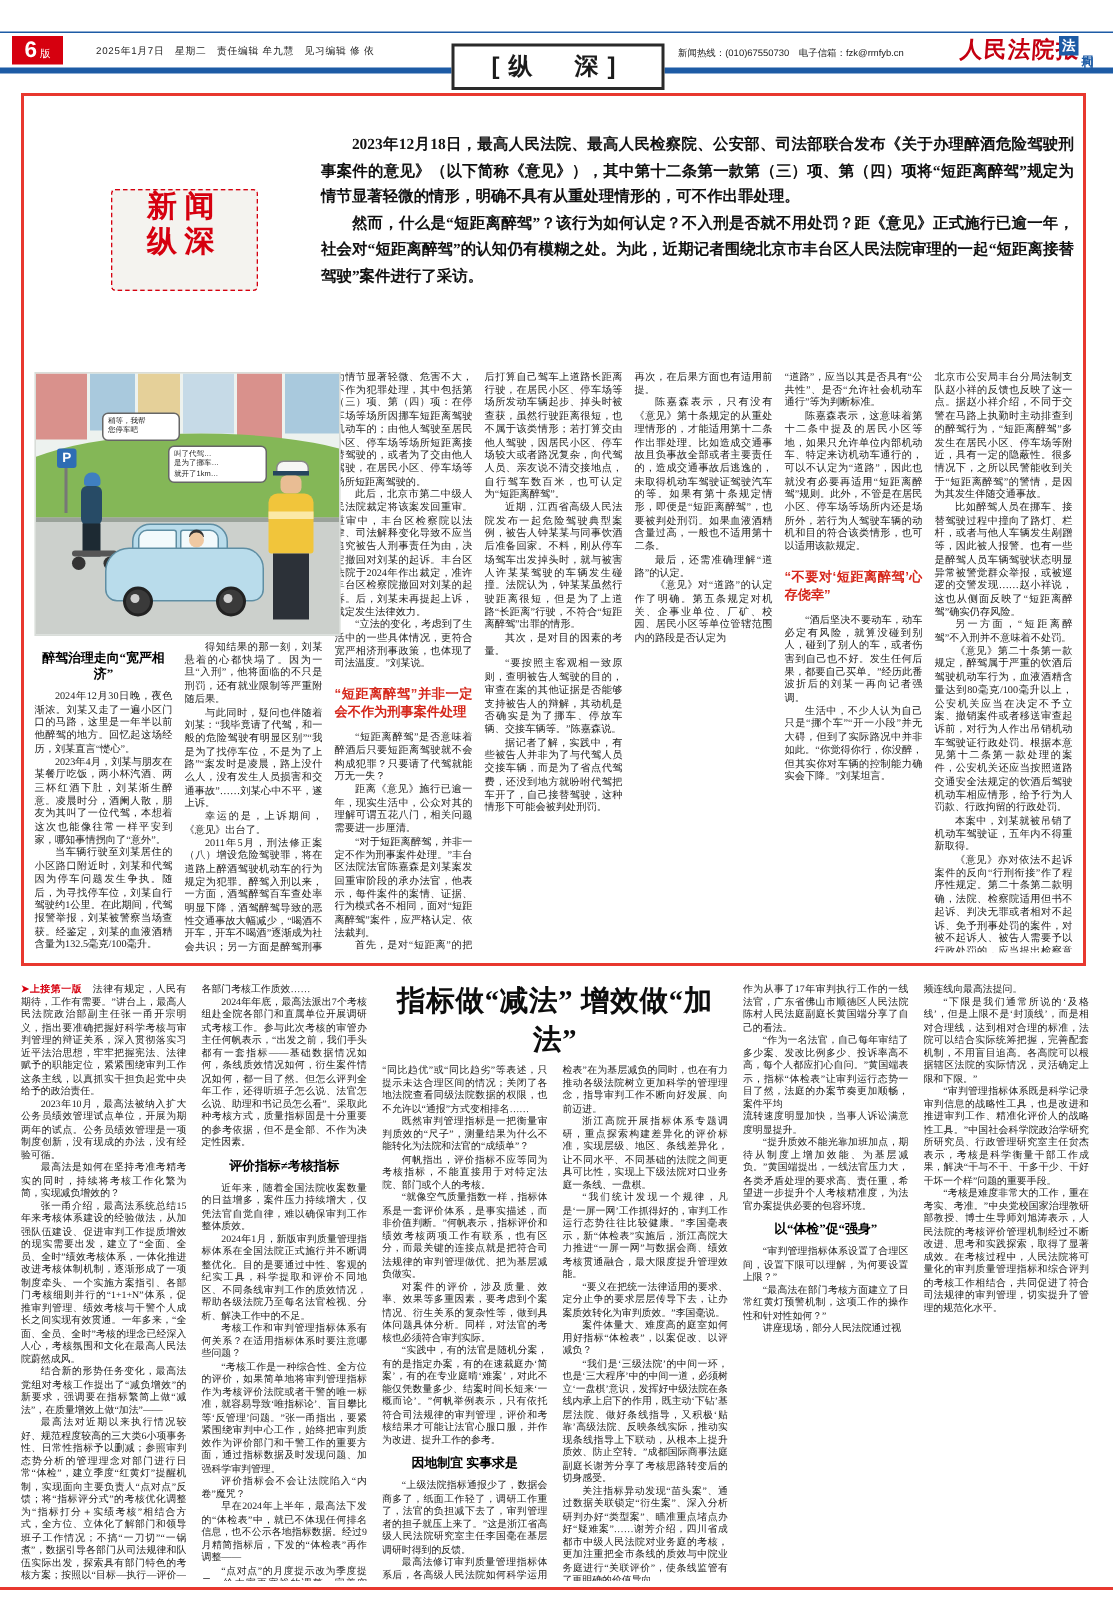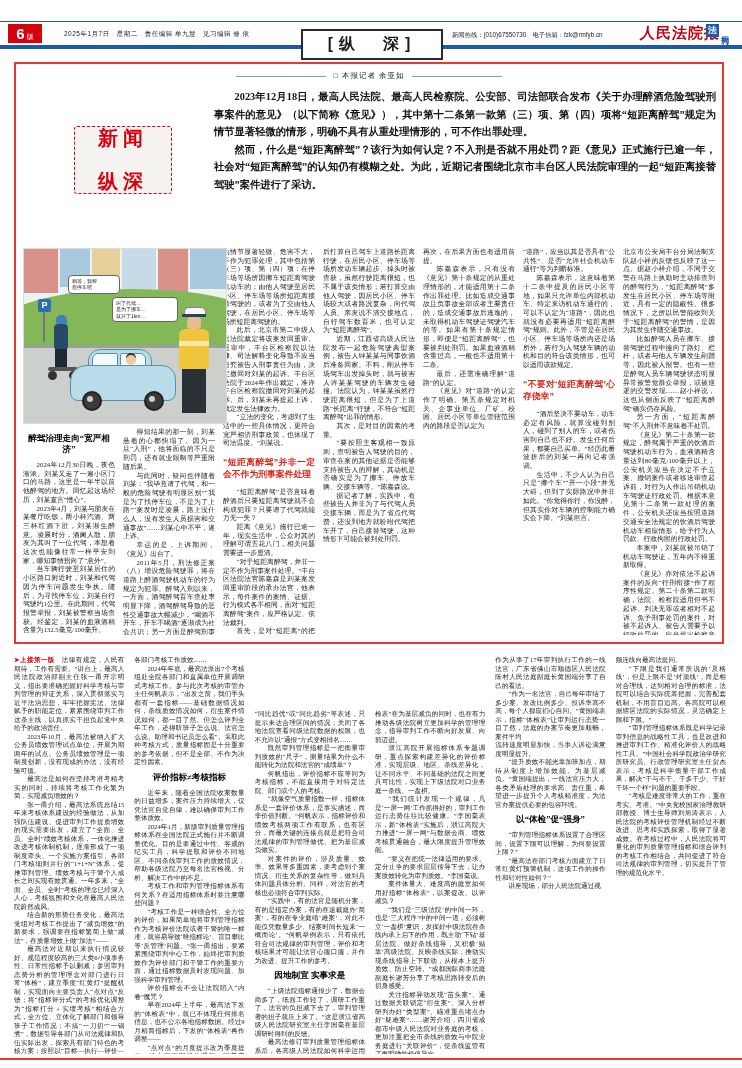--- a/index.html
+++ b/index.html
@@ -29,21 +29,21 @@
   .weekly .wlab{font-size:8px;font-weight:bold;color:#1d5ba5;writing-mode:vertical-rl;letter-spacing:1px;line-height:9px;}
 
   
   .feature{position:absolute;left:14px;top:62px;width:710px;height:582px;border:2.5px solid #e8382f;
            background:#fff;box-sizing:border-box;}
   .byline-row{position:absolute;left:0;top:7px;width:100%;display:flex;align-items:center;justify-content:center;gap:8px;}
   .byline-row .rule{height:1px;background:#999;width:90px;}
   .byline{font-size:7.5px;color:#222;letter-spacing:1px;}
   .nz-logo{position:absolute;left:58px;top:62px;width:96px;height:66px;background:#f4f3ef;
            border:1.5px dashed #d6000f;border-radius:3px;display:flex;flex-direction:column;
-           align-items:center;justify-content:space-between;}
+           align-items:center;justify-content:flex-start;}
   .nz-logo div{font-size:20px;font-weight:900;color:#d6000f;line-height:23px;letter-spacing:5px;
                font-family:"Liberation Sans",sans-serif;}
   .intro{position:absolute;left:198px;top:24px;width:502px;font-size:10.3px;line-height:17.5px;
          text-align:justify;color:#111;}
   .intro p{margin:0;text-indent:2em;font-weight:bold;}
   .main-headline{position:absolute;left:0;top:126px;width:100%;text-align:center;font-size:33px;
                  font-weight:900;letter-spacing:1px;color:#0d0d0d;
                  font-family:"Liberation Sans","DejaVu Sans",sans-serif;}
   .cols-wrap{position:absolute;left:7px;right:7px;top:184px;bottom:7px;}
   .cols{display:flex;gap:8px;height:100%;}
@@ -115,25 +115,20 @@
   <div class="hdr-meta">2025年1月7日　星期二　责任编辑 牟九慧　见习编辑 修 依</div>
   <div class="sec-box">[纵　深]</div>
   <div class="hdr-meta2">新闻热线：(010)67550730　电子信箱：fzk@rmfyb.cn</div>
   <div class="masthead">人民法院报</div>
   <div class="weekly">
     <span class="wicon">法</span>
     <span class="wlab">周刊</span>
   </div>
 
   <div class="feature">
-    <div class="byline-row">
-      <span class="rule"></span>
-      <span class="byline">□ 本报记者 余亚如</span>
-      <span class="rule"></span>
-    </div>
     <div class="nz-logo">
       <div>新闻</div>
       <div>纵深</div>
     </div>
     <div class="intro">
       <p>2023年12月18日，最高人民法院、最高人民检察院、公安部、司法部联合发布《关于办理醉酒危险驾驶刑事案件的意见》（以下简称《意见》），其中第十二条第一款第（三）项、第（四）项将“短距离醉驾”规定为情节显著轻微的情形，明确不具有从重处理情形的，可不作出罪处理。</p>
       <p>然而，什么是“短距离醉驾”？该行为如何认定？不入刑是否就不用处罚？距《意见》正式施行已逾一年，社会对“短距离醉驾”的认知仍有模糊之处。为此，近期记者围绕北京市丰台区人民法院审理的一起“短距离接替驾驶”案件进行了采访。</p>
     </div>
 
     <div class="cols-wrap">
@@ -231,20 +226,21 @@
             <p>另一方面，“短距离醉驾”不入刑并不意味着不处罚。</p>
             <p>《意见》第二十条第一款规定，醉驾属于严重的饮酒后驾驶机动车行为，血液酒精含量达到80毫克/100毫升以上，公安机关应当在决定不予立案、撤销案件或者移送审查起诉前，对行为人作出吊销机动车驾驶证行政处罚。根据本意见第十二条第一款处理的案件，公安机关还应当按照道路交通安全法规定的饮酒后驾驶机动车相应情形，给予行为人罚款、行政拘留的行政处罚。</p>
             <p>本案中，刘某就被吊销了机动车驾驶证，五年内不得重新取得。</p>
             <p>《意见》亦对依法不起诉案件的反向“行刑衔接”作了程序性规定。第二十条第二款明确，法院、检察院适用但书不起诉、判决无罪或者相对不起诉、免予刑事处罚的案件，对被不起诉人、被告人需要予以行政处罚的，应当提出检察意见或者司法建议，移送公安机关依照前款规定处理。公安机关应当将处理情况通报法院、检察院。</p>
           </div>
         </div>
     </div>
   </div>
 
   <div class="bottom">
+    <div class="bot-headline">指标做“减法” 增效做“加法”</div>
     <div class="bot-cols">
         <div class="col">
           <p class="noind"><span class="jump">➤上接第一版　</span>法律有规定，人民有期待，工作有需要。”讲台上，最高人民法院政治部副主任张一甬开宗明义，指出要准确把握好科学考核与审判管理的辩证关系，深入贯彻落实习近平法治思想，牢牢把握宪法、法律赋予的职能定位，紧紧围绕审判工作这条主线，以真抓实干担负起党中央给予的政治责任。</p>
           <p>2023年10月，最高法被纳入扩大公务员绩效管理试点单位，开展为期两年的试点。公务员绩效管理是一项制度创新，没有现成的办法，没有经验可循。</p>
           <p>最高法是如何在坚持考准考精考实的同时，持续将考核工作化繁为简，实现减负增效的？</p>
           <p>张一甬介绍，最高法系统总结15年来考核体系建设的经验做法，从加强队伍建设、促进审判工作提质增效的现实需要出发，建立了“全面、全员、全时”绩效考核体系，一体化推进改进考核体制机制，逐渐形成了一项制度牵头、一个实施方案指引、各部门考核细则并行的“1+1+N”体系，促推审判管理、绩效考核与干警个人成长之间实现有效贯通。一年多来，“全面、全员、全时”考核的理念已经深入人心，考核氛围和文化在最高人民法院蔚然成风。</p>
           <p>结合新的形势任务变化，最高法党组对考核工作提出了“减负增效”的新要求，强调要在指标繁简上做“减法”，在质量增效上做“加法”——</p>
           <p>最高法对近期以来执行情况较好、规范程度较高的三大类6小项事务性、日常性指标予以删减；参照审判态势分析的管理理念对部门进行日常“体检”，建立季度“红黄灯”提醒机制，实现面向主要负责人“点对点”反馈；将“指标评分式”的考核优化调整为“指标打分＋实绩考核”相结合方式，全方位、立体化了解部门和领导班子工作情况；不搞“一刀切”“一锅煮”，数据引导各部门从司法规律和队伍实际出发，探索具有部门特色的考核方案；按照以“目标—执行—评价—反馈”为主要内容的绩效管理方法，带动提升全院</p>
         </div>
         <div class="col">

